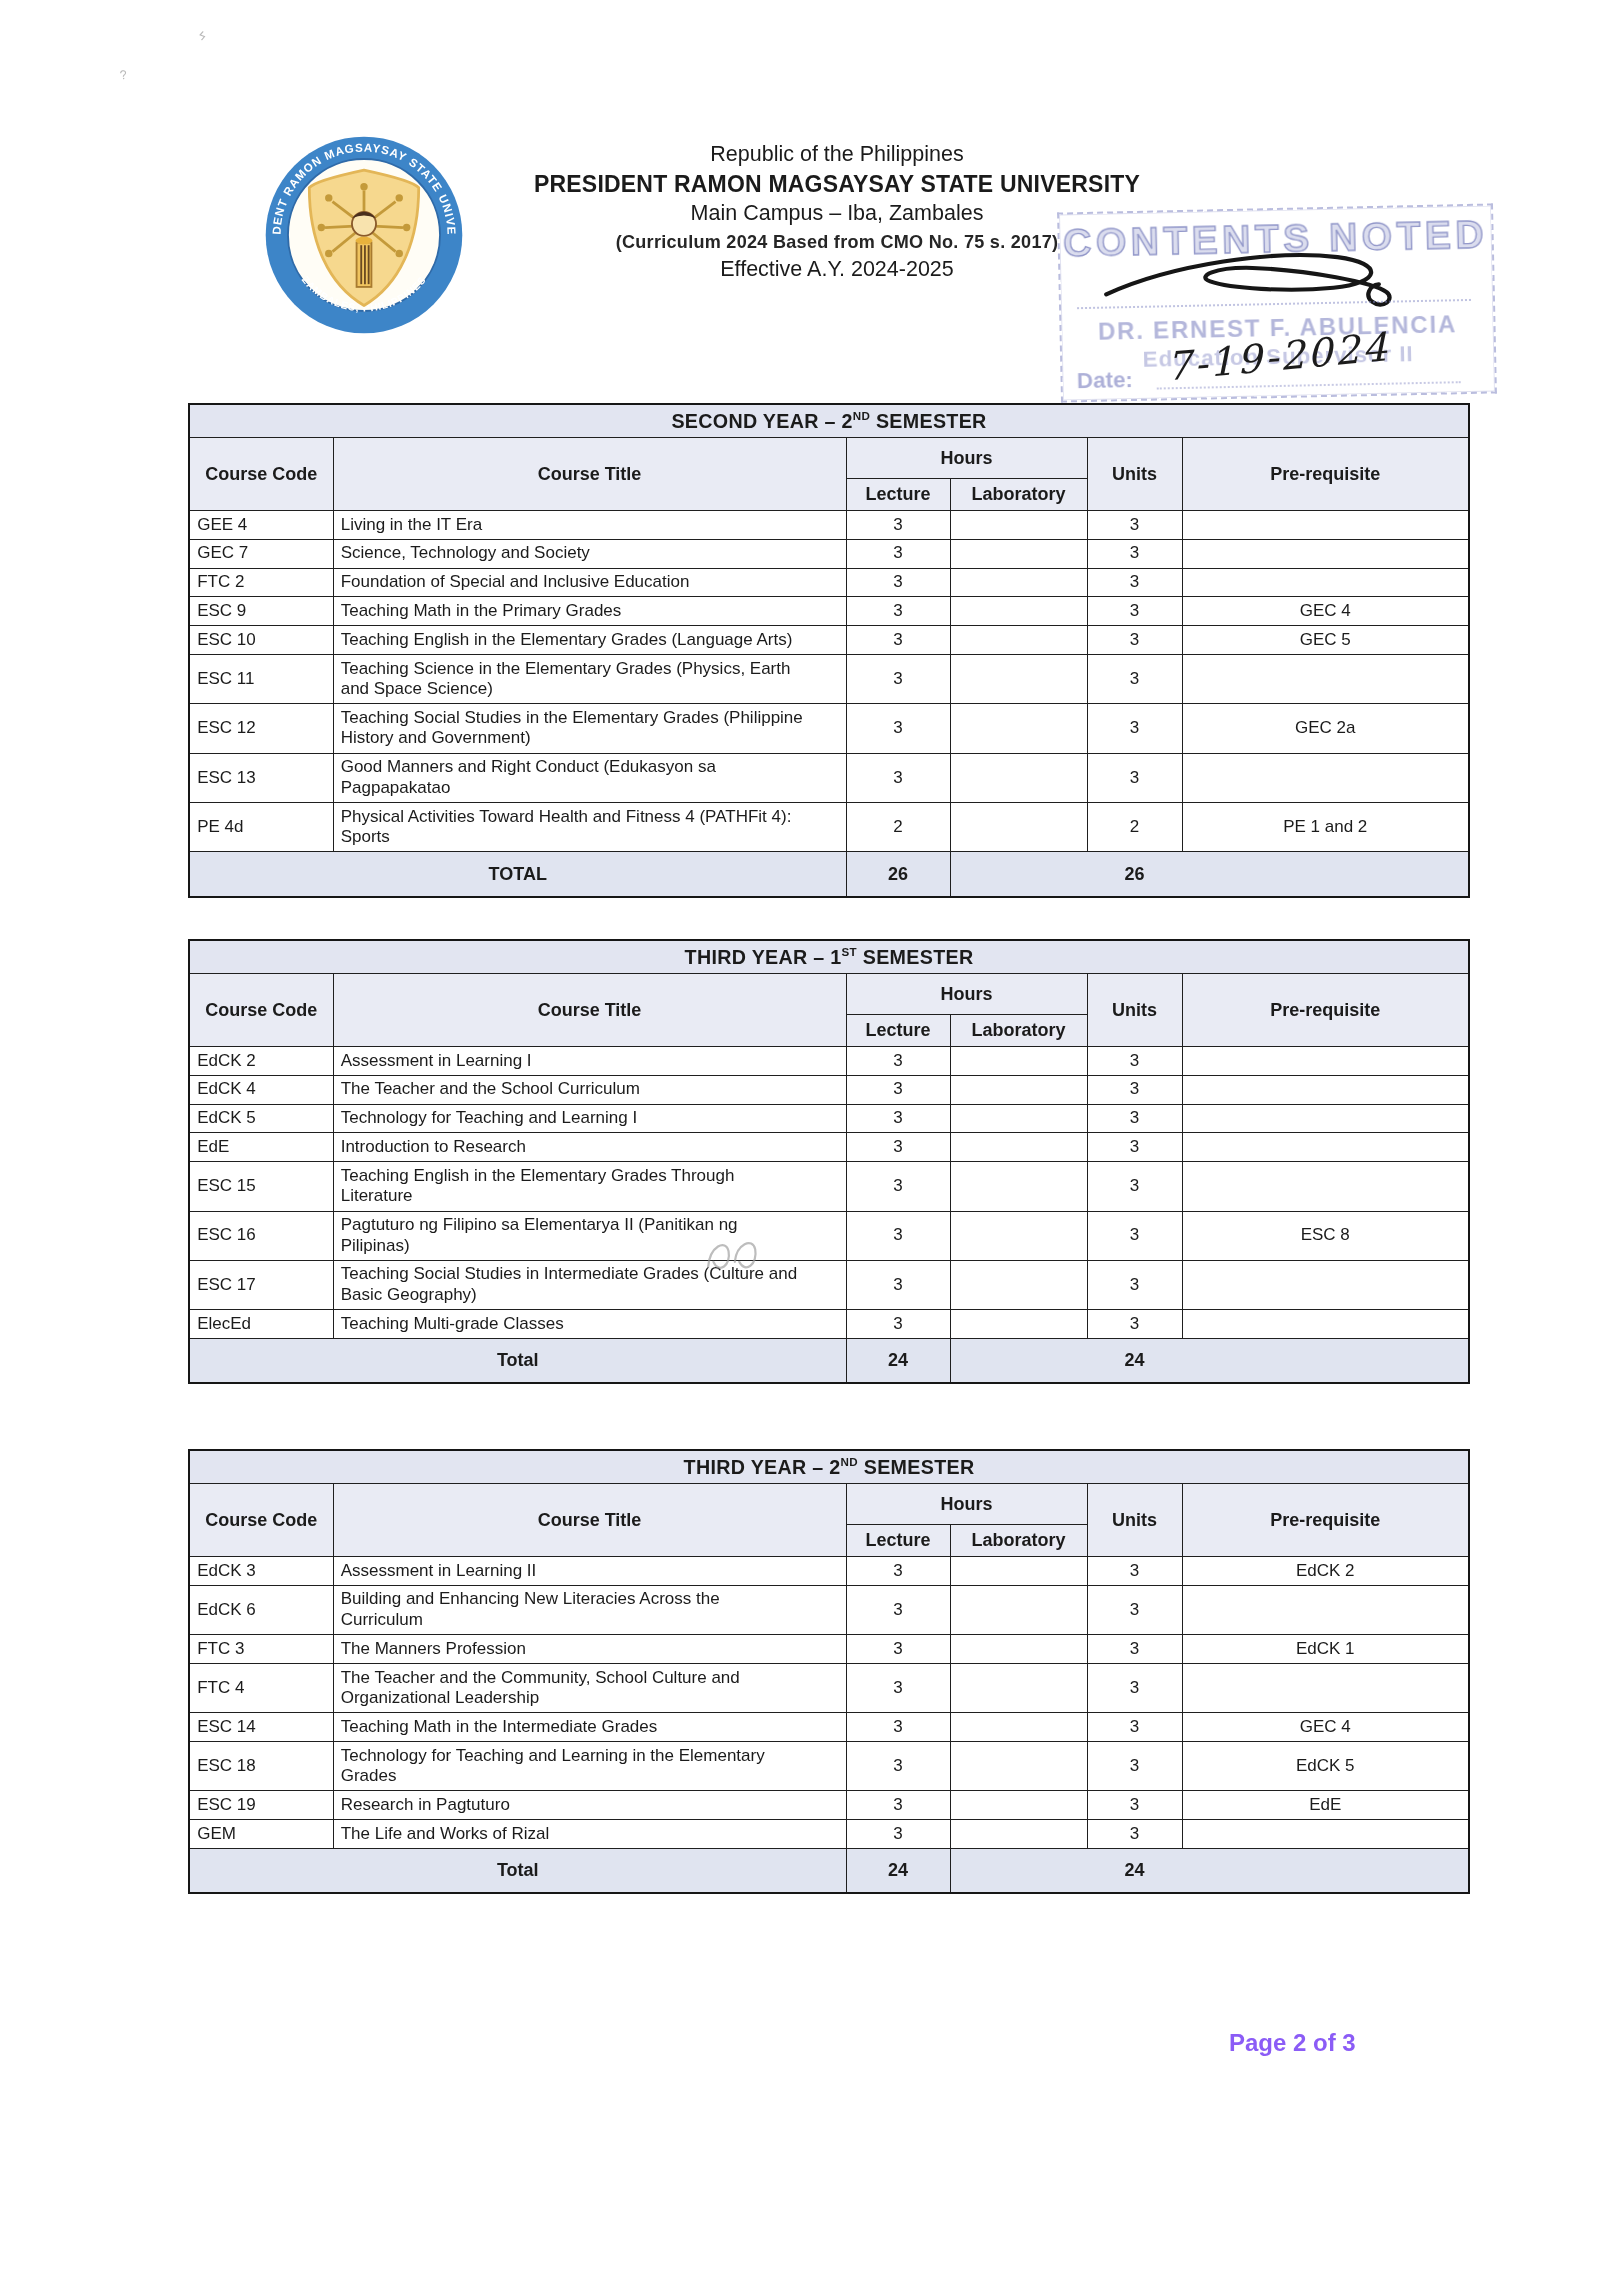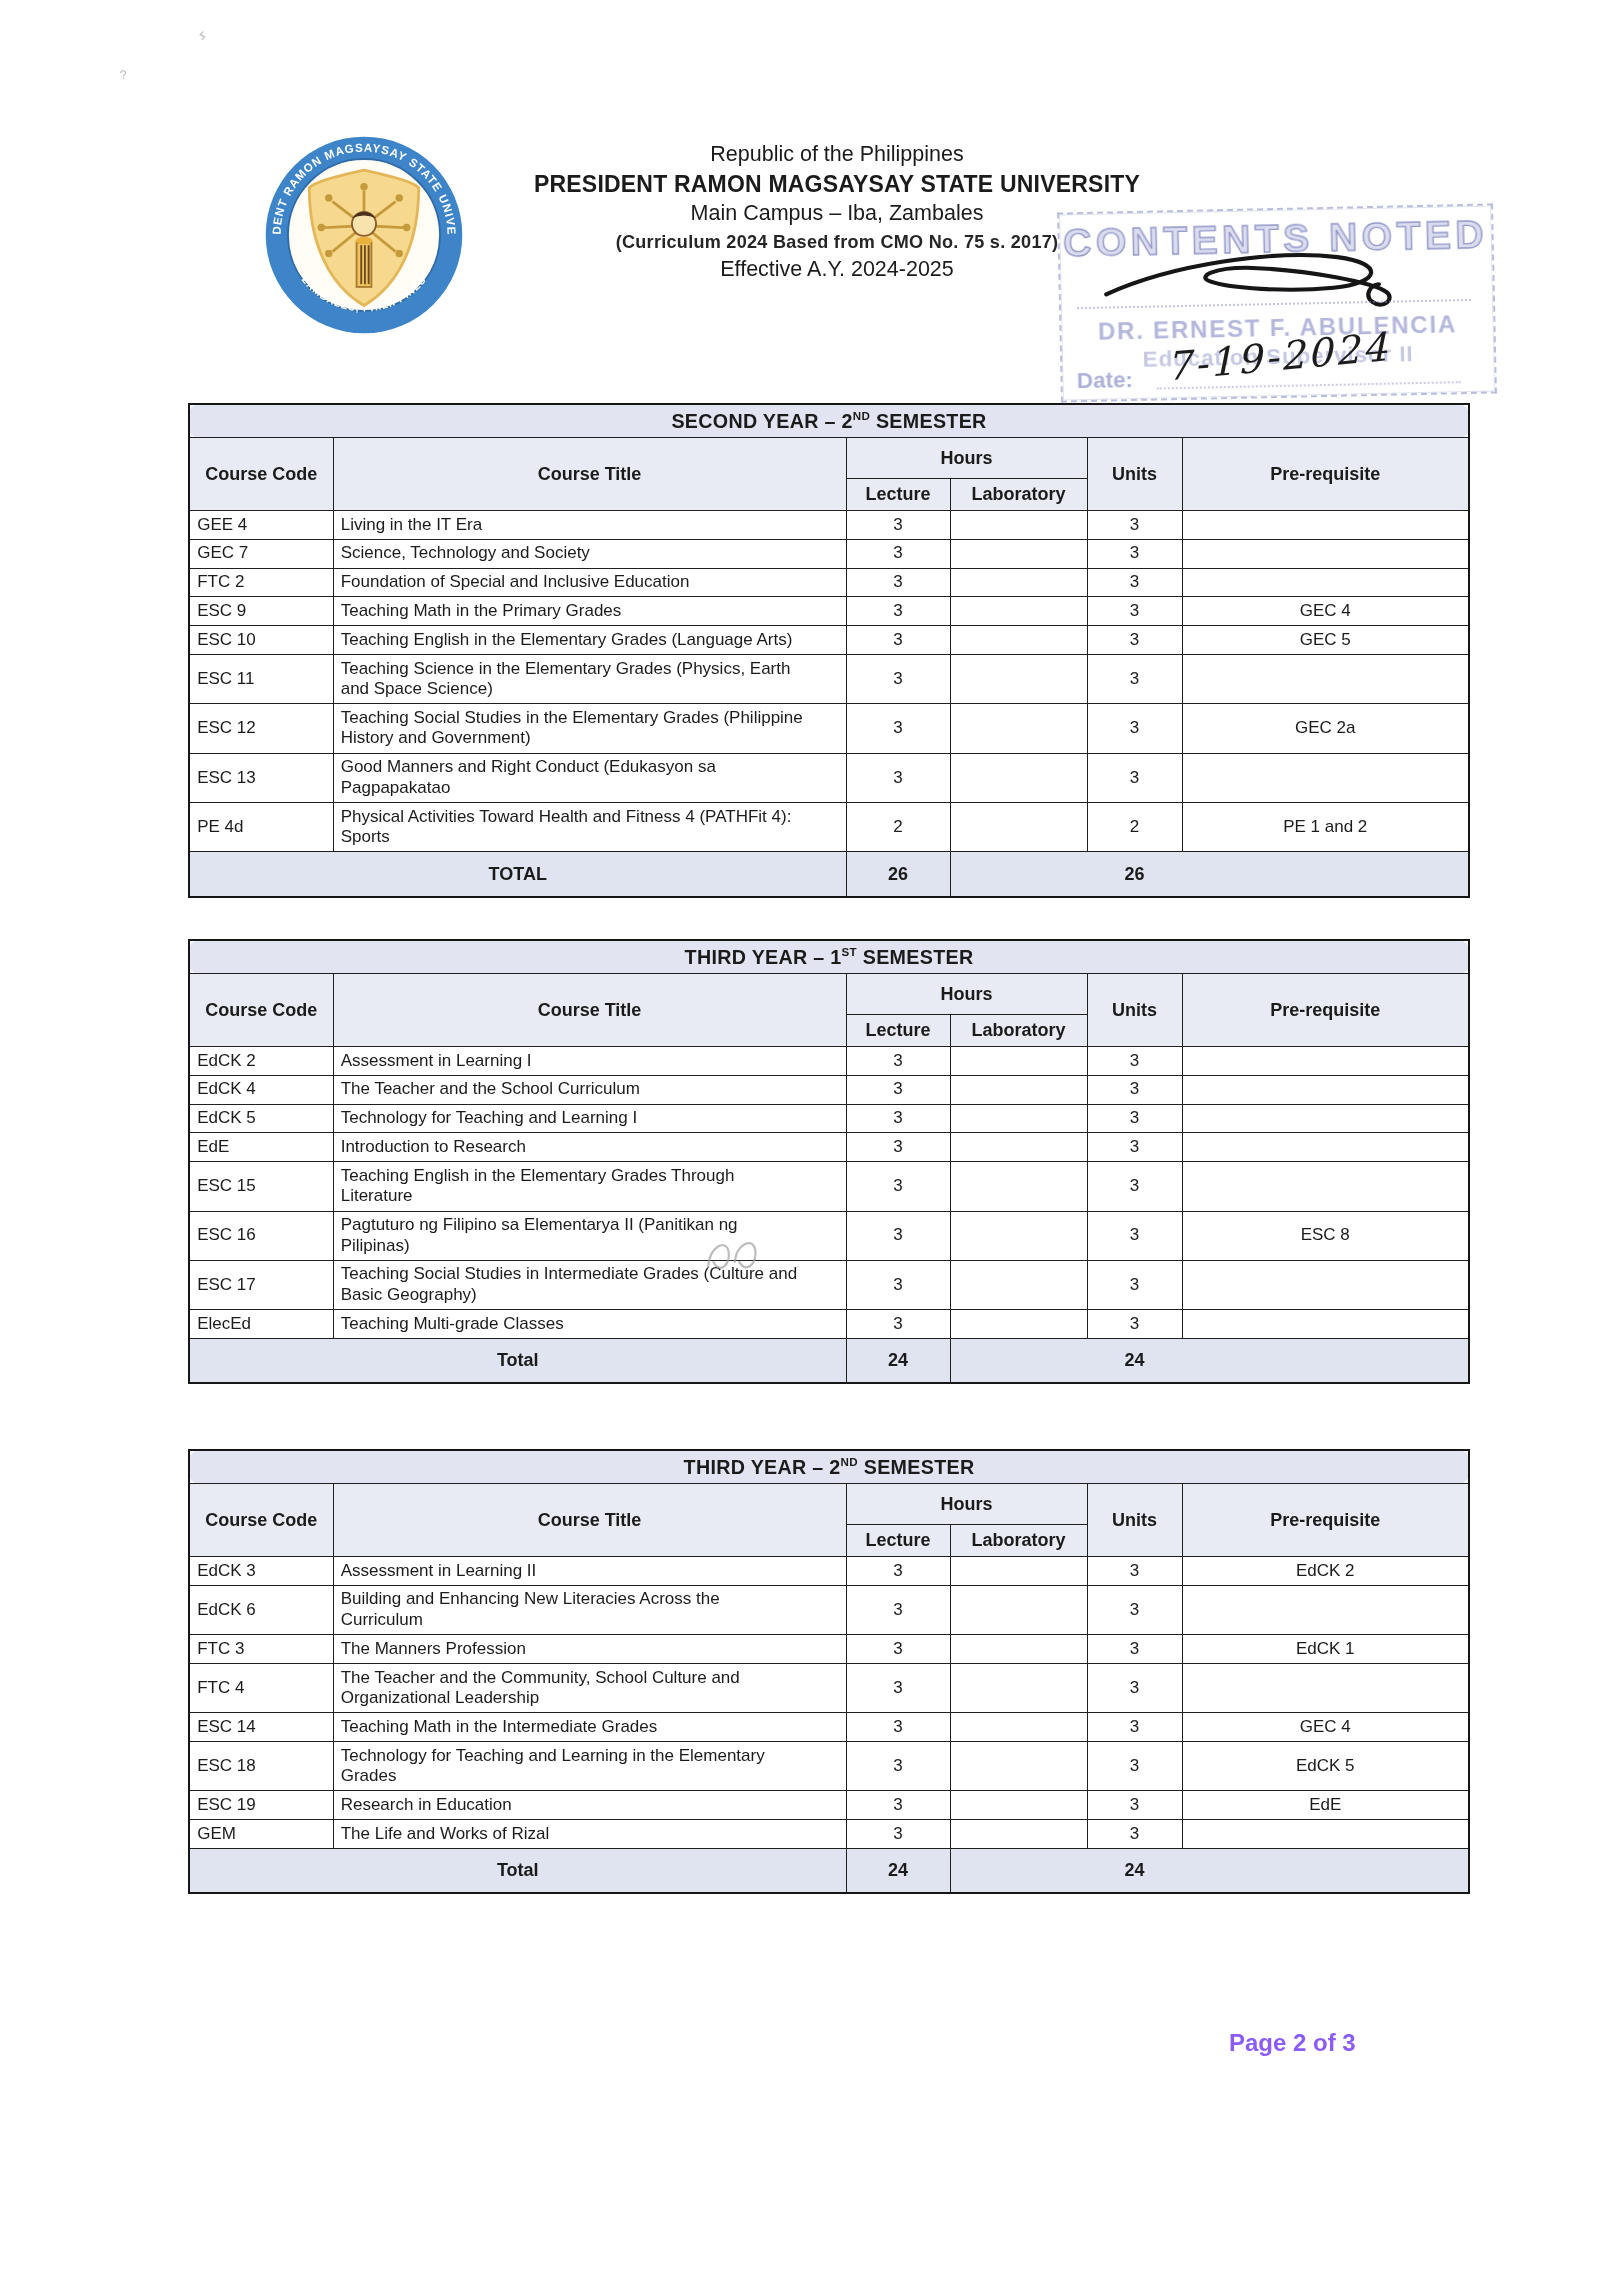--- a/index.html
+++ b/index.html
@@ -51,21 +51,21 @@
     border:2.7px solid #161616;
   }
   .ctable.t1{top:403px;}
   .ctable.t2{top:939px;}
   .ctable.t3{top:1449px;}
   .ctable th,.ctable td{border:1.8px solid #1f1f1f;}
   .w-code{width:144px;}.w-title{width:513px;}.w-lec{width:104px;}
   .w-lab{width:137px;}.w-units{width:95px;}.w-pre{width:287px;}
   .title-cell{
     height:30px;background:#e2e5f1;font-size:19.7px;font-weight:bold;text-align:center;
-    letter-spacing:0.3px;border-bottom:2.7px double #161616;border-radius:10px;
+    letter-spacing:0.3px;border-bottom:2.7px double #161616;
   }
   .title-cell sup{font-size:11.6px;}
   .head-cell{background:#e9ebf4;font-size:18px;font-weight:bold;text-align:center;}
   .hr1 .head-cell{height:38px;}
   .hr2 .head-cell{height:29px;}
   .ctable td{padding:3.6px 7.2px;font-size:17px;line-height:20.6px;vertical-align:middle;background:#ffffff;}
   .c-code{padding-left:9px;}
   .c-title{padding-left:10.7px;white-space:pre-line;}
   .c-lec,.c-lab,.c-units,.c-pre{text-align:center;}
   .ctable tfoot td{
@@ -443,21 +443,21 @@
           <td class="c-code">ESC 18</td>
           <td class="c-title">Technology for Teaching and Learning in the Elementary
 Grades</td>
           <td class="c-lec">3</td>
           <td class="c-lab"></td>
           <td class="c-units">3</td>
           <td class="c-pre">EdCK 5</td>
         </tr>
         <tr>
           <td class="c-code">ESC 19</td>
-          <td class="c-title">Research in Education</td>
+          <td class="c-title">Research in Pagtuturo</td>
           <td class="c-lec">3</td>
           <td class="c-lab"></td>
           <td class="c-units">3</td>
           <td class="c-pre">EdE</td>
         </tr>
         <tr>
           <td class="c-code">GEM</td>
           <td class="c-title">The Life and Works of Rizal</td>
           <td class="c-lec">3</td>
           <td class="c-lab"></td>

